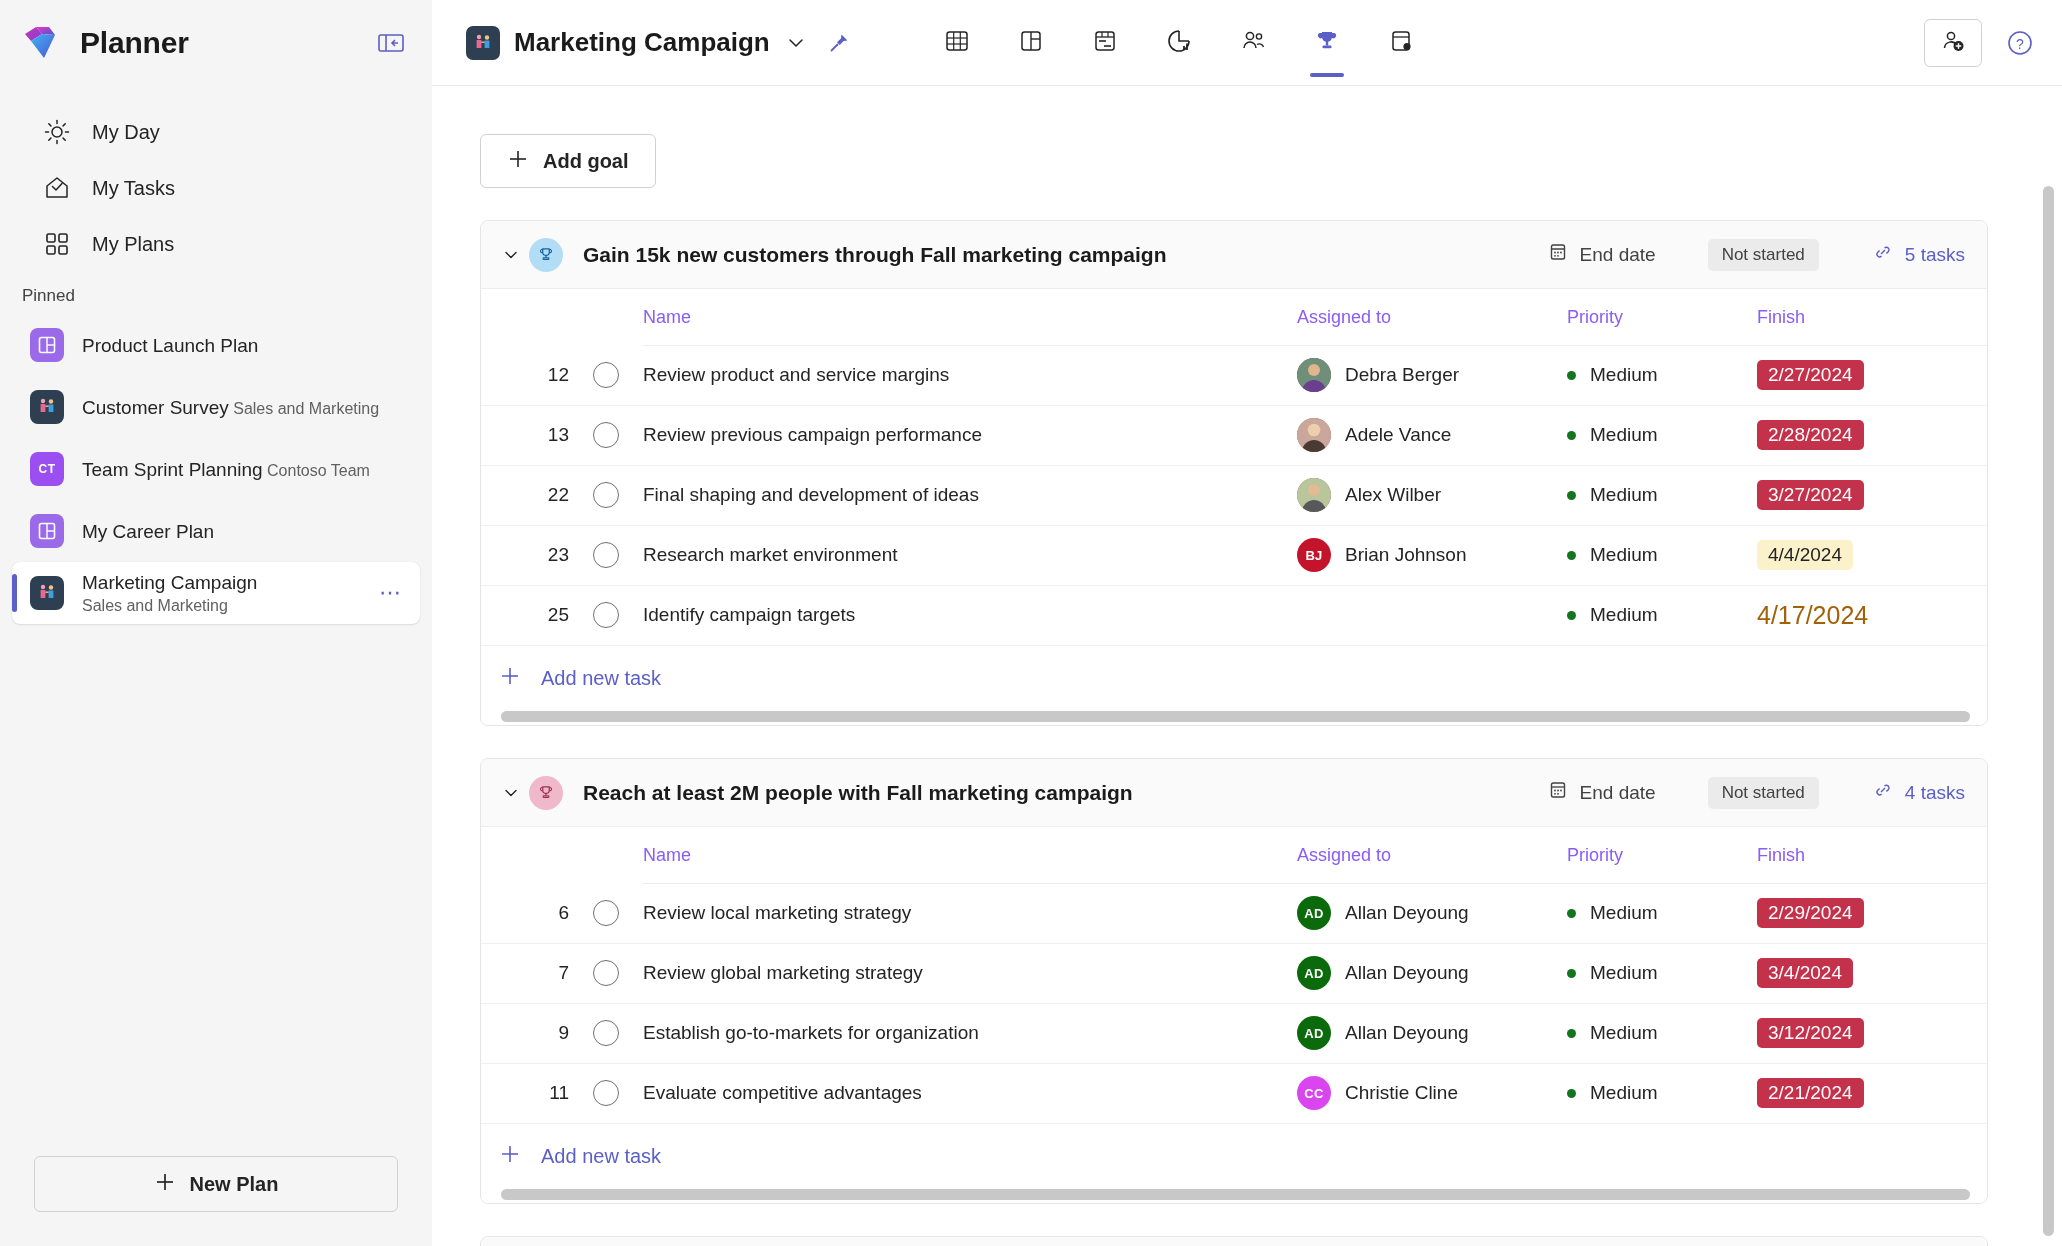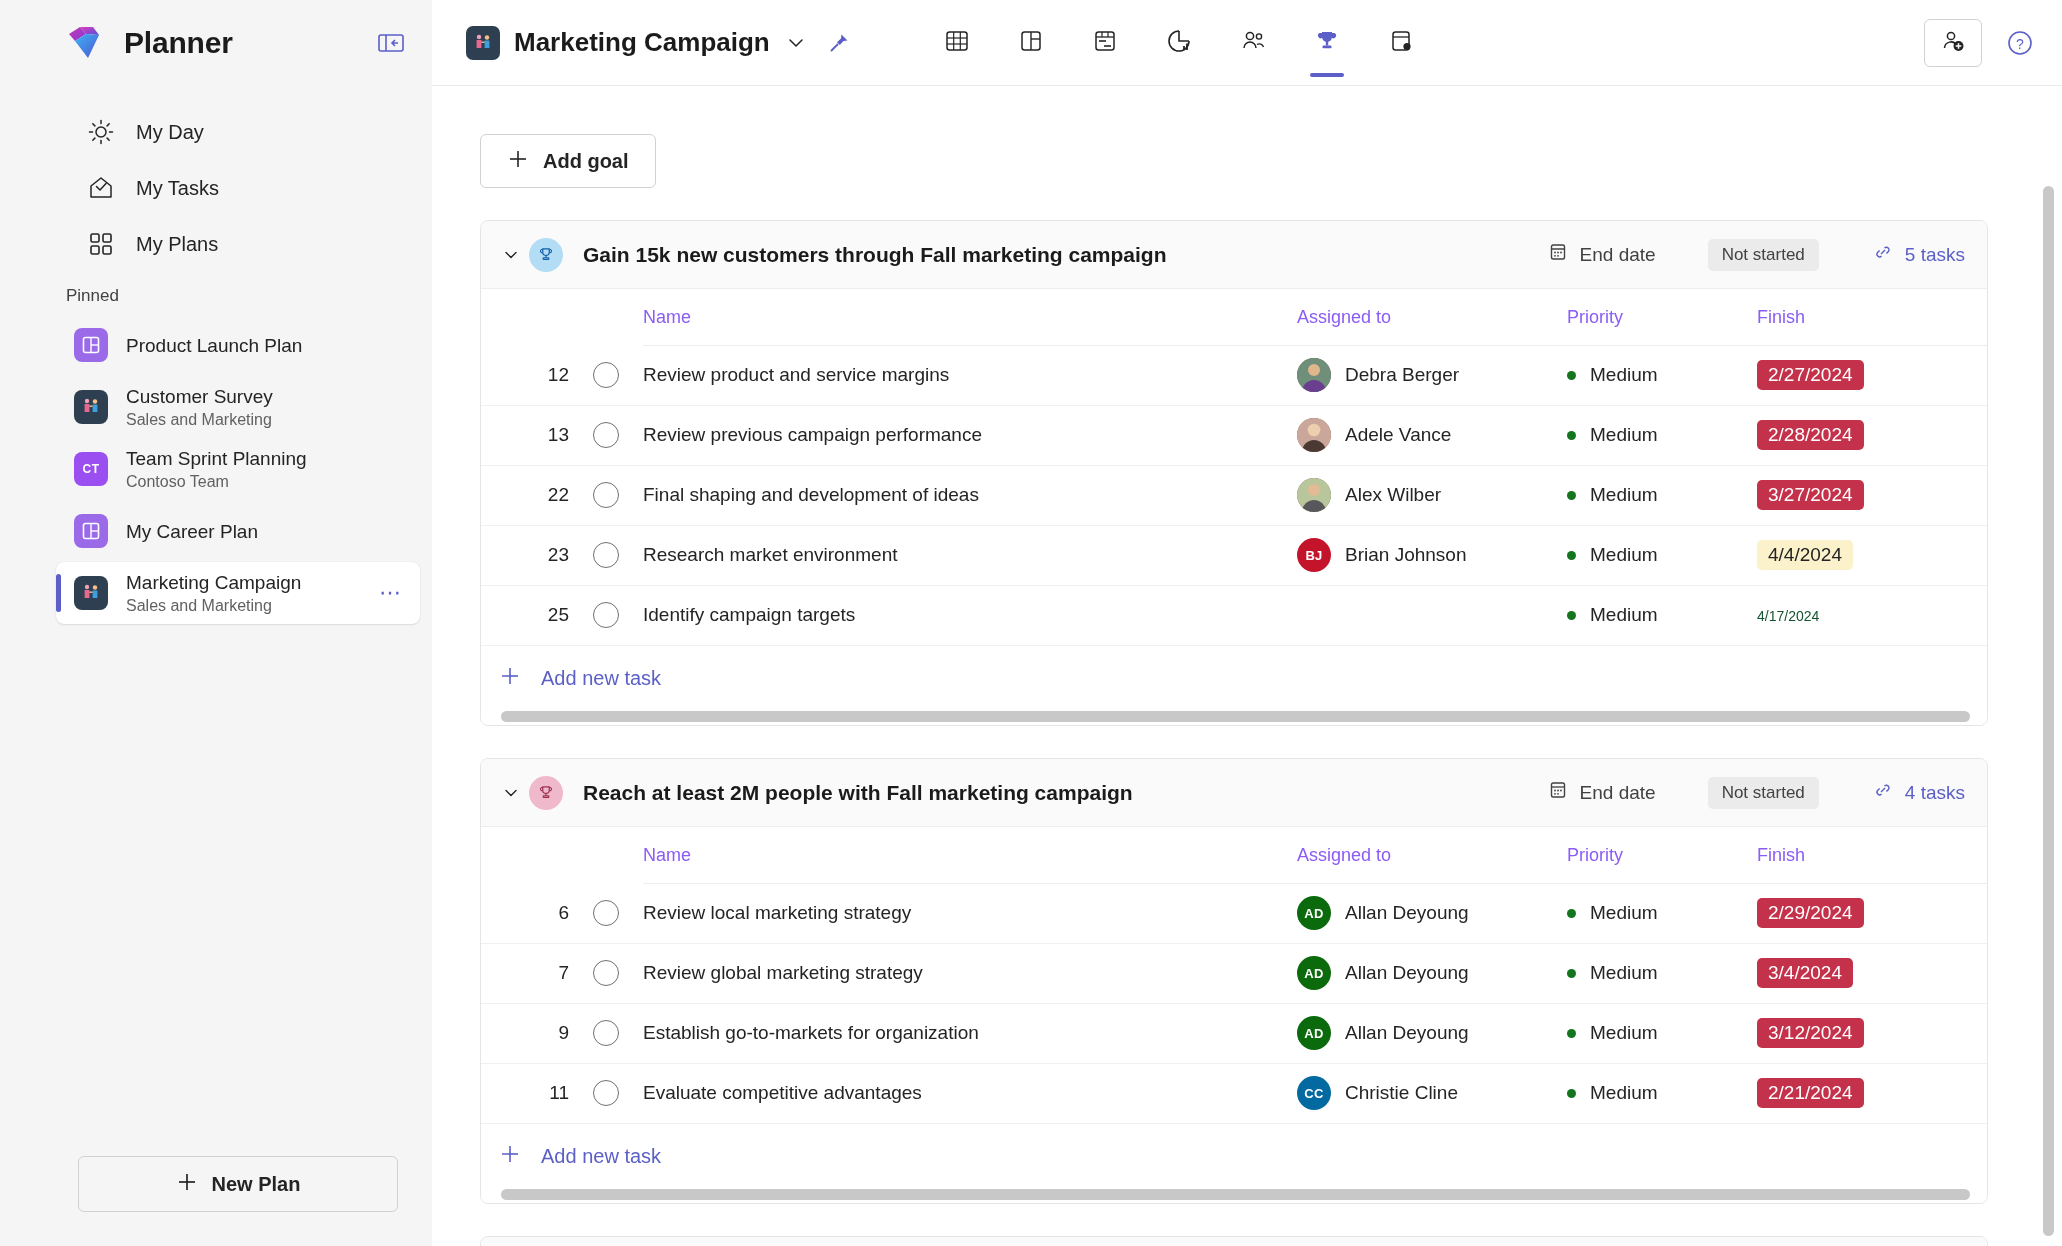--- a/index.html
+++ b/index.html
@@ -11,21 +11,20 @@
   }
   body { display: flex; }
 
   
   .sidebar {
     width: 432px; height: 1246px;
     background: #f5f5f5;
     display: flex; flex-direction: column;
     flex-shrink: 0;
     position: relative;
-    padding-left: 44px;
   }
   .sb-header {
     height: 86px;
     display: flex; align-items: center;
     padding: 0 26px 0 22px;
   }
   .planner-logo { width: 42px; height: 38px; flex-shrink: 0; }
   .planner-title {
     font-size: 30px; font-weight: bold; color: #1b1b1b;
     margin-left: 16px; letter-spacing: -0.2px;
@@ -207,21 +206,21 @@
   }
   .assignee { display: flex; align-items: center; gap: 14px; }
   .av {
     width: 34px; height: 34px; border-radius: 50%; flex-shrink: 0;
     display: flex; align-items: center; justify-content: center;
     color: #fff; font-size: 13px; font-weight: bold; letter-spacing: .3px;
     overflow: hidden;
   }
   .prio { display: flex; align-items: center; gap: 14px; }
   .prio-dot { width: 9px; height: 9px; border-radius: 50%; background: #13751e; }
-  .date-plain { font-size: 14px; color: #14532d; }
+  .date-plain { font-size: 25px; color: #a16207; }
   .date-late {
     display: inline-block; background: #c4314b; color: #fff;
     font-size: 19px; padding: 4px 11px; border-radius: 5px;
   }
   .date-soon {
     display: inline-block; background: #fbf1cb; color: #242424;
     font-size: 19px; padding: 4px 11px; border-radius: 5px;
   }
   .add-task-row td { border-bottom: none; height: 66px; }
   .add-task {
@@ -848,21 +847,21 @@
             <td class="c-fin"><span class="date-late">3/12/2024</span></td>
           </tr>
           <tr>
             <td class="c-num">11</td>
             <td class="c-check">
                 <div class="circle"></div>
               </td>
             <td class="c-name">Evaluate competitive advantages</td>
             <td class="c-assn">
               <div class="assignee">
-                <span class="av" style="background:#0369a1">CC</span>
+                <span class="av" style="background:#d946ef">CC</span>
                 <span>Christie Cline</span>
               </div>
             </td>
             <td class="c-prio">
               <div class="prio">
                   <span class="prio-dot"></span>
                   <span>Medium</span>
                 </div>
             </td>
             <td class="c-fin"><span class="date-late">2/21/2024</span></td>

